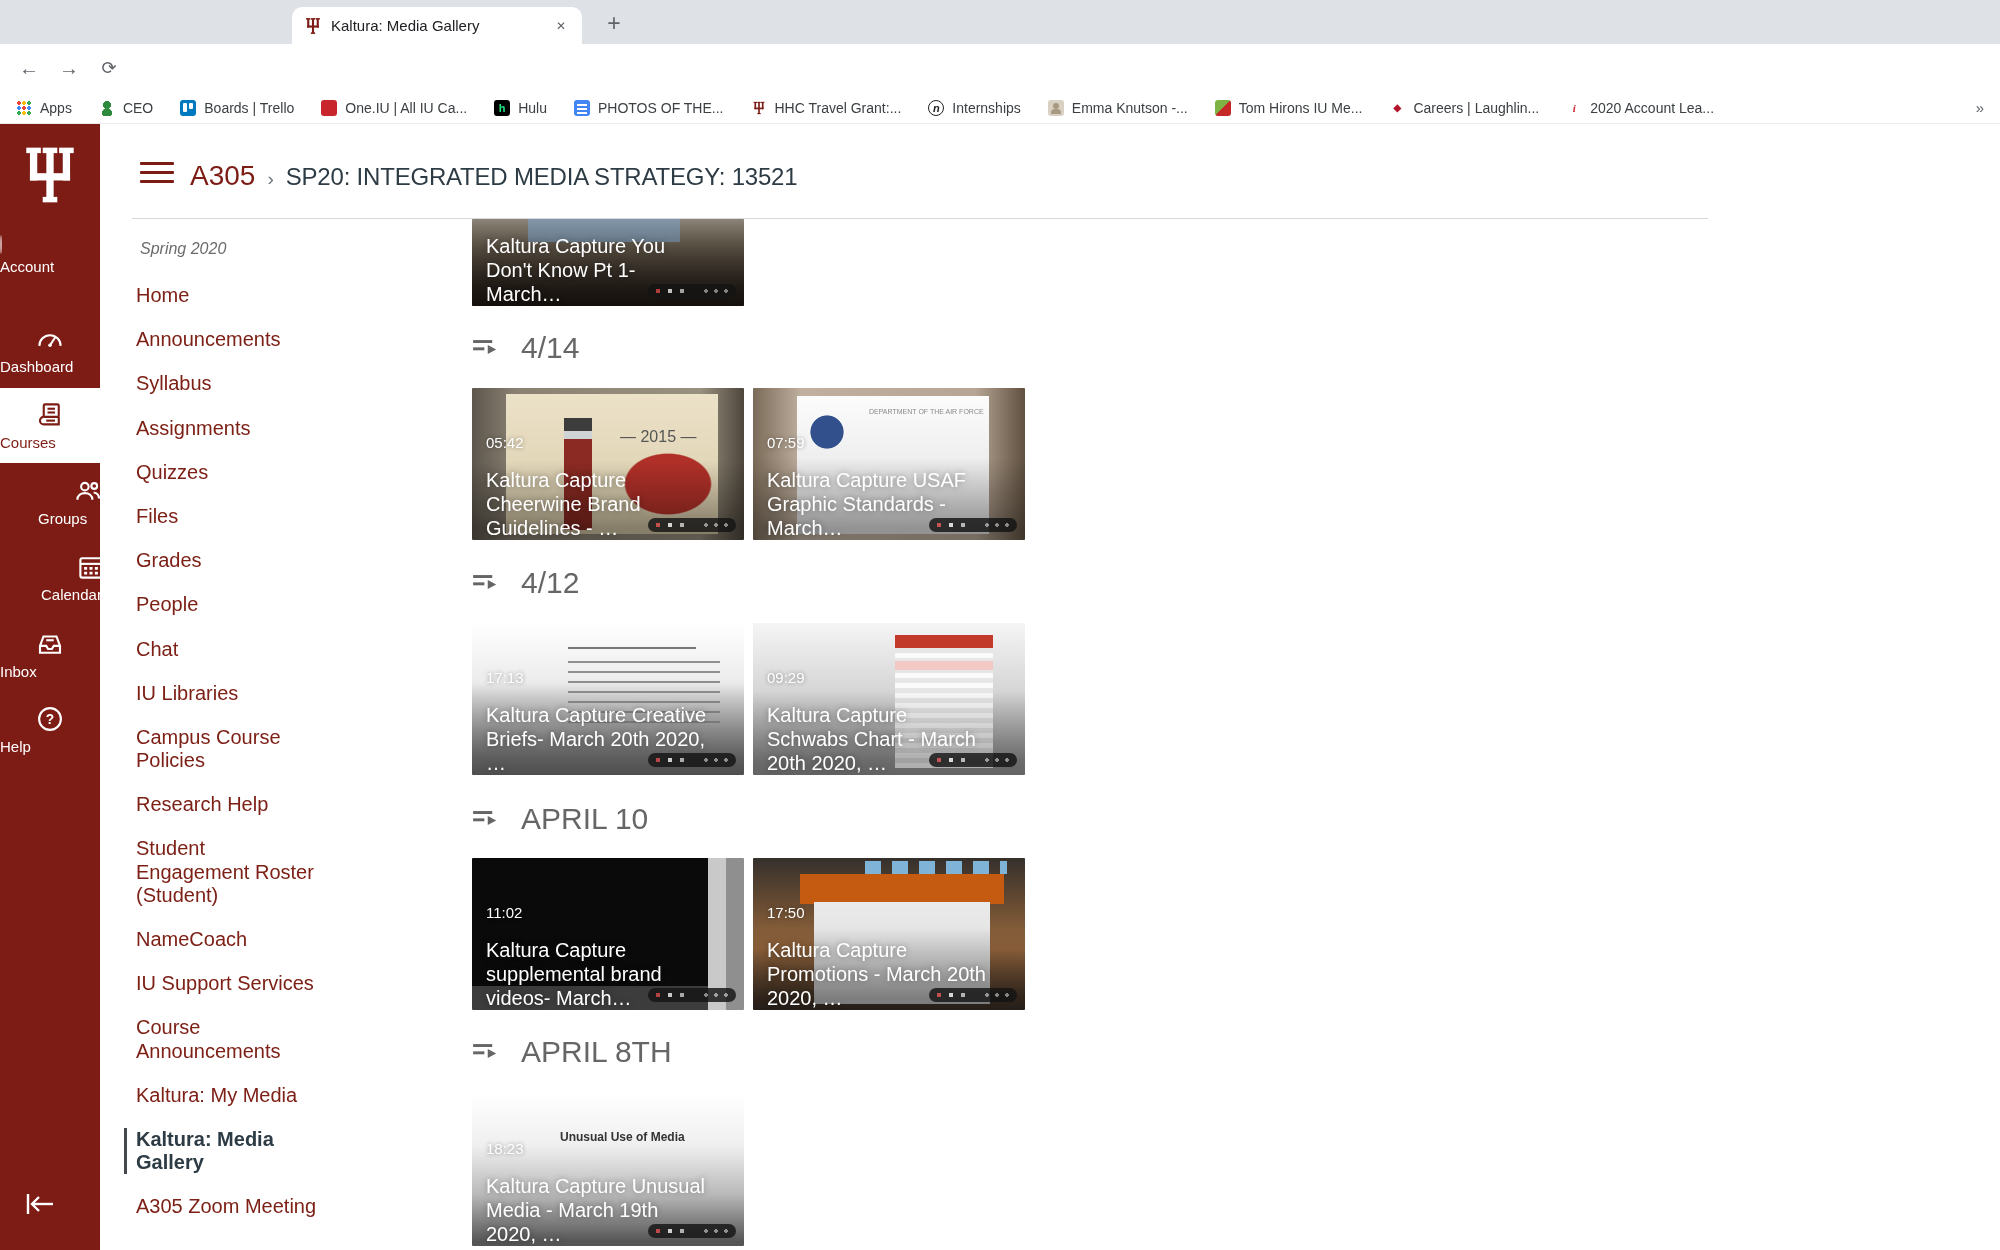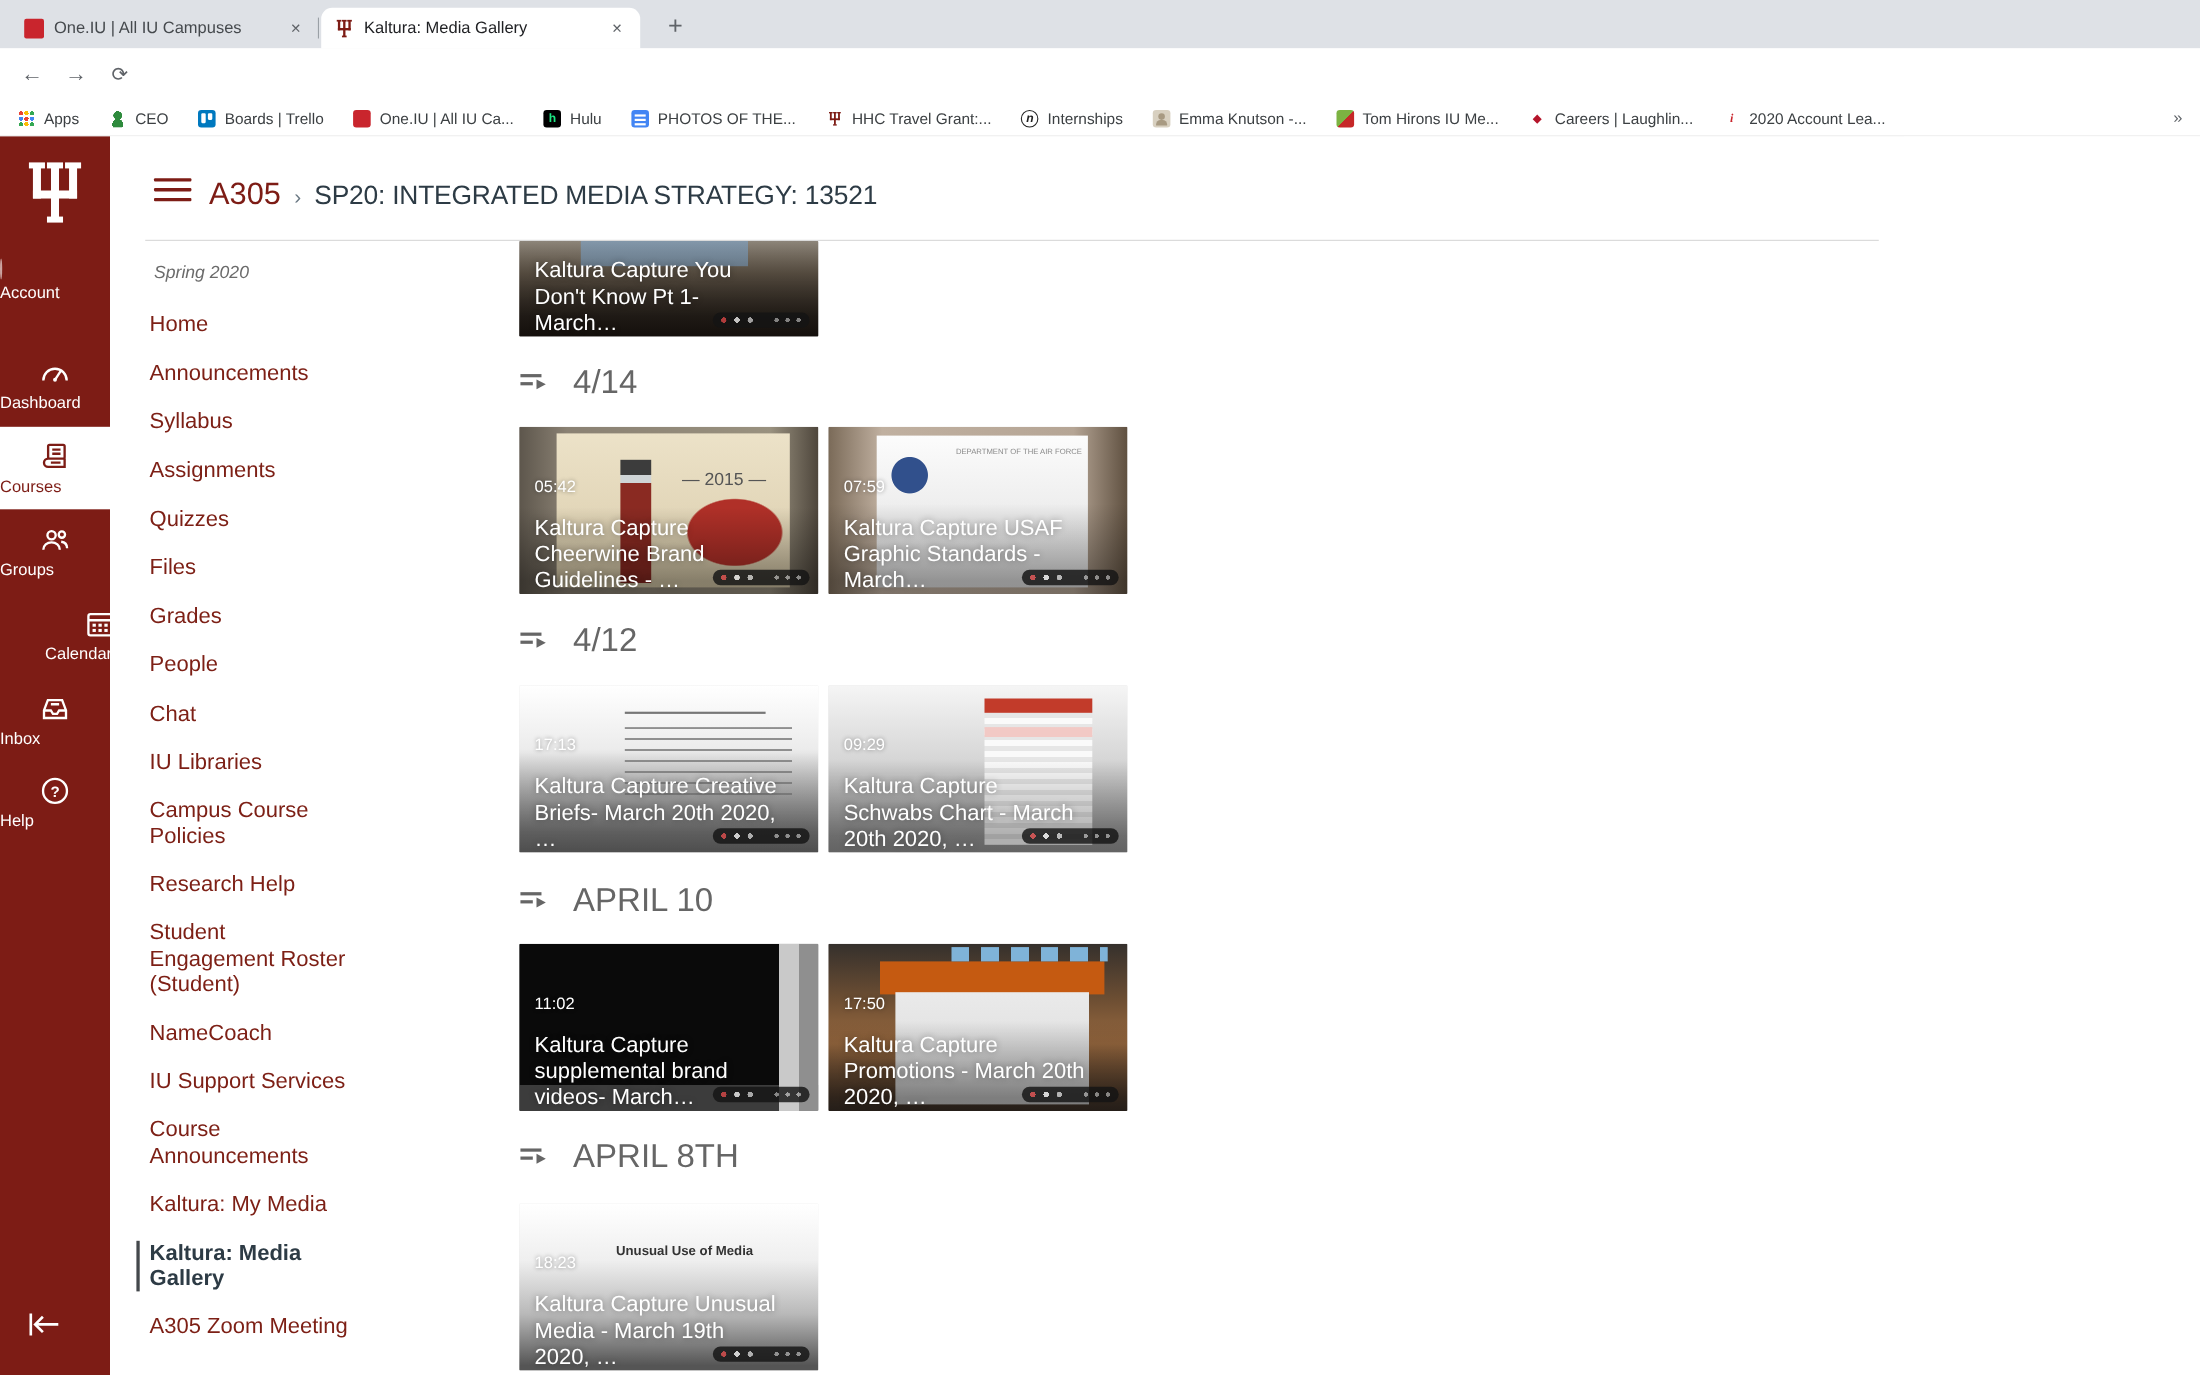--- a/index.html
+++ b/index.html
@@ -87,21 +87,21 @@
   #globalnav{position:absolute;top:124px;left:0;width:100px;bottom:0;background:#7d1c15;}
   .gitem{position:absolute;left:0;width:100px;text-align:left;color:#fff;cursor:pointer;}
   .gitem .glabel{font-size:15px;margin-top:4px;}
   .gitem svg{display:block;margin:0 auto;}
   #g-logo{top:20px;}
   #g-account{top:112px;}
   .gavatar{width:44px;height:44px;border-radius:50%;margin:0 auto;border:1px solid rgba(255,255,255,.6);
            background:radial-gradient(circle at 50% 38%,#cfc5ae 0 34%,#7a8a6a 35% 62%,#4a4f42 63%);}
   #g-dashboard{top:200px;}
   #g-courses{top:264px;background:#fff;color:#7d1c15;padding:12px 0;}
-  #g-groups{top:352px;}
+  #g-groups{top:352px;padding-left:38px;}
   #g-calendar{top:428px;margin-left:41px;}
   #g-inbox{top:505px;}
   #g-help{top:580px;}
   #g-collapse{position:absolute;left:20px;bottom:26px;width:40px;height:40px;cursor:pointer;}
 
   
   #content{position:absolute;top:124px;left:100px;right:0;bottom:0;background:#fff;}
   #hamburger{position:absolute;left:40px;top:38px;width:34px;height:25px;cursor:pointer;}
   #hamburger span{display:block;height:3px;background:#7d1c15;border-radius:1px;margin-bottom:6px;}
   #breadcrumb{position:absolute;left:90px;top:36px;display:flex;align-items:baseline;gap:12px;}
@@ -192,25 +192,20 @@
      background-position:0 0,112px 3px,61px 44px,47px 16px,0 0;}
   .t-unusual{background-image:
      linear-gradient(180deg,#ffffff 0%,#efefef 34%,#b9b9b9 66%,#555555 97%);}
 </style>
 </head>
 <body>
 
 <div id="screen">
 
   <div id="tabstrip">
-    <div class="tab inactive">
-      <span class="fav fav-oneiu"></span>
-      <span class="t-title">One.IU | All IU Campuses</span>
-      <span class="tab-close"></span>
-    </div>
     <div class="tab active">
       <span class="fav">
         <svg width="16" height="18" viewBox="0 0 28 34" fill="#7d1c15">
             <rect x="1" y="2" width="8" height="3"></rect>
             <rect x="10" y="2" width="8" height="3"></rect>
             <rect x="19" y="2" width="8" height="3"></rect>
             <rect x="3" y="4" width="4" height="16"></rect>
             <rect x="21" y="4" width="4" height="16"></rect>
             <rect x="12" y="4" width="4" height="26"></rect>
             <rect x="3" y="16" width="22" height="4"></rect>

